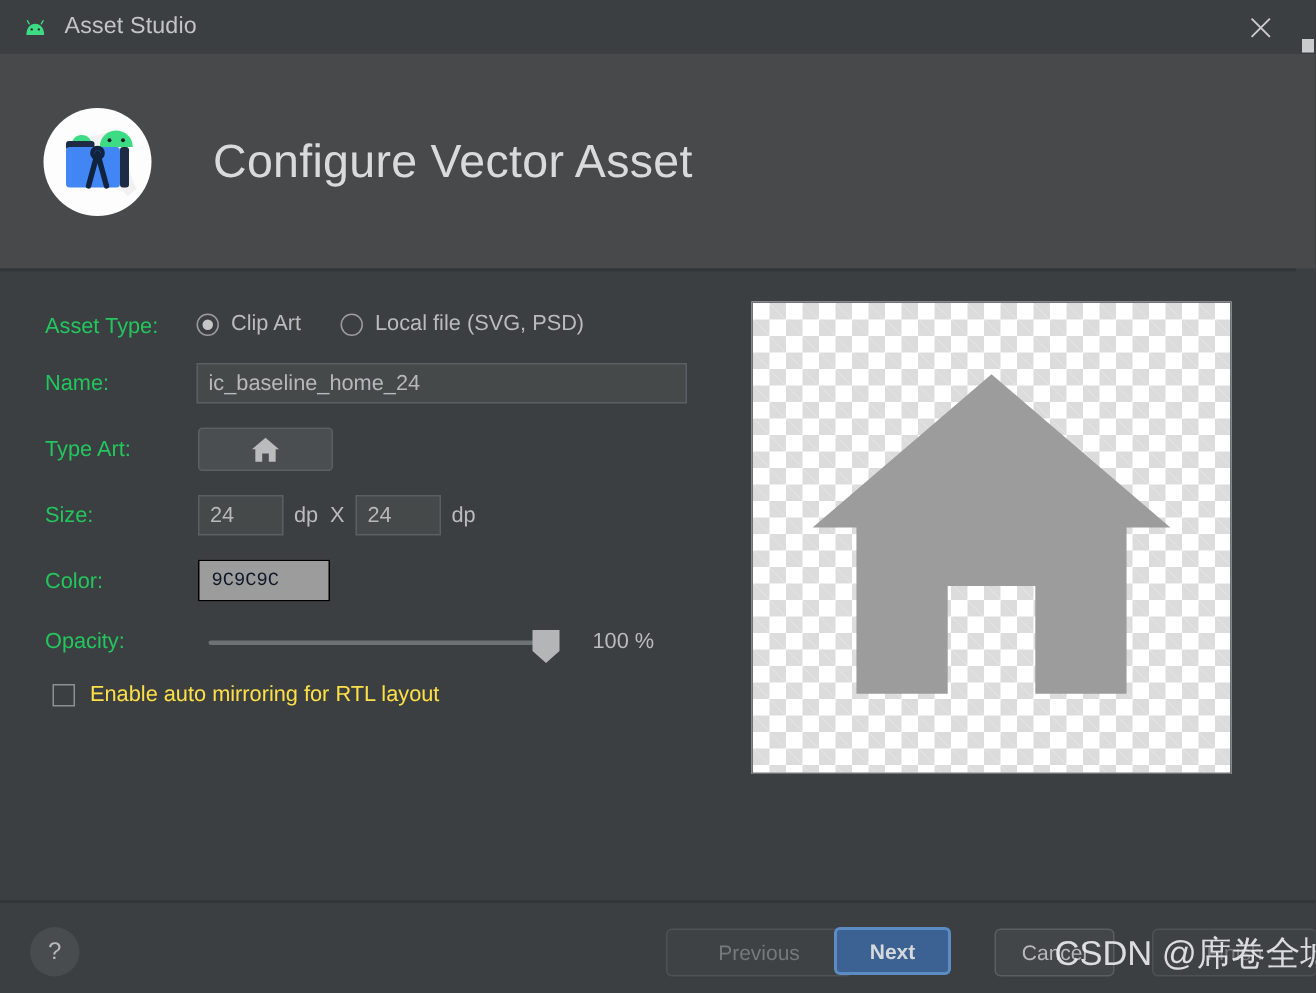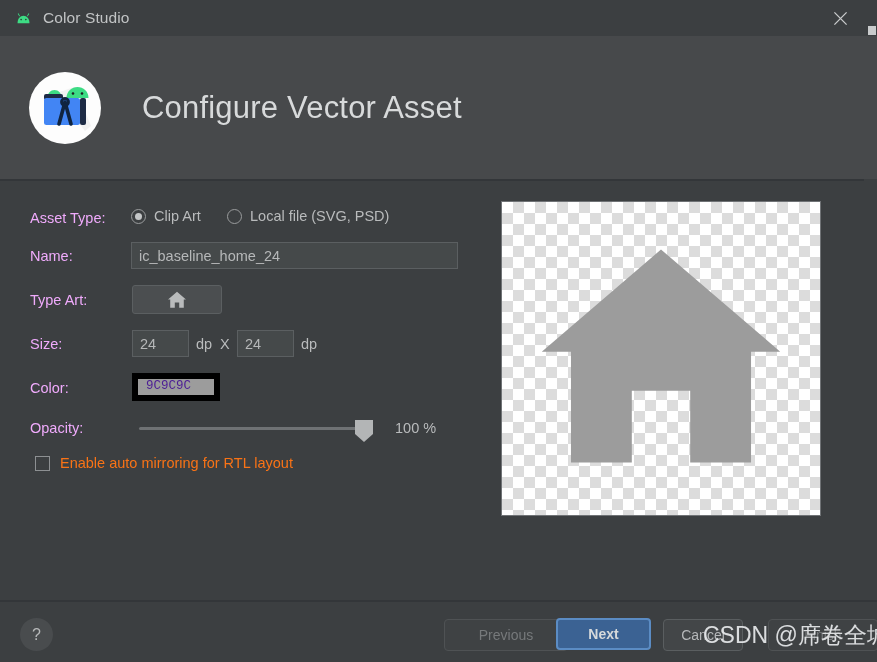--- a/index.html
+++ b/index.html
@@ -84,21 +84,21 @@
 
   
   .body {
     position: absolute; left: 0; top: 181px;
     width: 864px; height: 419px;
     background: #3c3f41;
   }
 
   .lbl {
     position: absolute;
-    color: #f0abfc;
+    color: #22c55e;
     font-size: 14.5px;
     white-space: nowrap;
   }
   .unit {
     position: absolute;
     color: #b9bbbc;
     font-size: 14.5px;
   }
 
   
@@ -150,25 +150,25 @@
     border-radius: 3px;
     display: flex; align-items: center; justify-content: center;
     cursor: pointer;
   }
 
   
   .color-swatch {
     position: absolute;
     width: 88px; height: 28px;
     background: #9c9c9c;
-    border: 6px solid #000000;
-    color: #4c1d95;
+    border: 1px solid #000000;
+    color: #0f172a;
     font-family: "Liberation Mono", monospace;
     font-size: 12.5px;
-    display: flex; 
+    display: flex; align-items: center;
     padding-left: 8px;
     cursor: pointer;
   }
 
   
   .slider-track {
     position: absolute;
     height: 3px;
     background: #6f7274;
     border-radius: 2px;
@@ -196,21 +196,21 @@
     cursor: pointer;
   }
   .cb {
     width: 15px; height: 15px;
     border: 1.6px solid #8d9092;
     background: #3c3f41;
     flex: none;
   }
   .cb-label {
     margin-left: 10px;
-    color: #f97316;
+    color: #fde047;
     font-size: 14.5px;
     white-space: nowrap;
   }
 
   
   .preview {
     position: absolute;
     left: 501px; top: 201px;
     width: 320px; height: 315px;
     border: 1px solid #707376;
@@ -289,21 +289,21 @@
   <div class="titlebar">
     <span class="logo-small">
       <svg width="19" height="13" viewBox="0 0 24 16">
         <path d="M4.5 14 C4.5 8.2 7.8 4.6 12 4.6 C16.2 4.6 19.5 8.2 19.5 14 Z" fill="#3ddc84"></path>
         <circle cx="9" cy="9.4" r="1" fill="#2c2f31"></circle>
         <circle cx="15" cy="9.4" r="1" fill="#2c2f31"></circle>
         <rect x="5.6" y="1.3" width="1.1" height="4.2" rx="0.55" fill="#3ddc84" transform="rotate(-30 6.1 3.4)"></rect>
         <rect x="17.3" y="1.3" width="1.1" height="4.2" rx="0.55" fill="#3ddc84" transform="rotate(30 17.9 3.4)"></rect>
       </svg>
     </span>
-    <span class="title-text">Color Studio</span>
+    <span class="title-text">Asset Studio</span>
     <span class="close-btn">
       <svg width="15" height="15" viewBox="0 0 16 16">
         <path d="M1.5 1.5 L14.5 14.5 M14.5 1.5 L1.5 14.5" stroke="#c9cbcc" stroke-width="1.4" fill="none"></path>
       </svg>
     </span>
   </div>
 
   <div class="edge-strip"></div>
   <div class="edge-strip-upper"></div>
   <div class="scroll-thumb"></div>
@@ -378,18 +378,18 @@
       <path d="M12 3 L2.2 11.4 L4.6 11.4 L4.6 20.5 L9.6 20.5 L9.6 14.6 L14.4 14.6 L14.4 20.5 L19.4 20.5 L19.4 11.4 L21.8 11.4 Z" fill="#9c9c9c"></path>
     </svg>
   </div>
 
   <div class="footer-rule"></div>
   <div class="footer"></div>
 
   <span class="help-btn">?</span>
 
   <span class="btn disabled" style="left:444px; top:619px; width:124px;">Previous</span>
-  <span class="btn primary" style="left:556px; top:618px; width:95px;text-align:right;">Next</span>
+  <span class="btn primary" style="left:556px; top:618px; width:78px;text-align:right;">Next</span>
   <span class="btn secondary" style="left:663px; top:619px; width:80px;">Cancel</span>
   <span class="btn disabled" style="left:768px; top:619px; width:110px;">Finish</span>
 
   <span class="watermark">CSDN @席卷全城</span>
 </div>
 
 </body></html>

